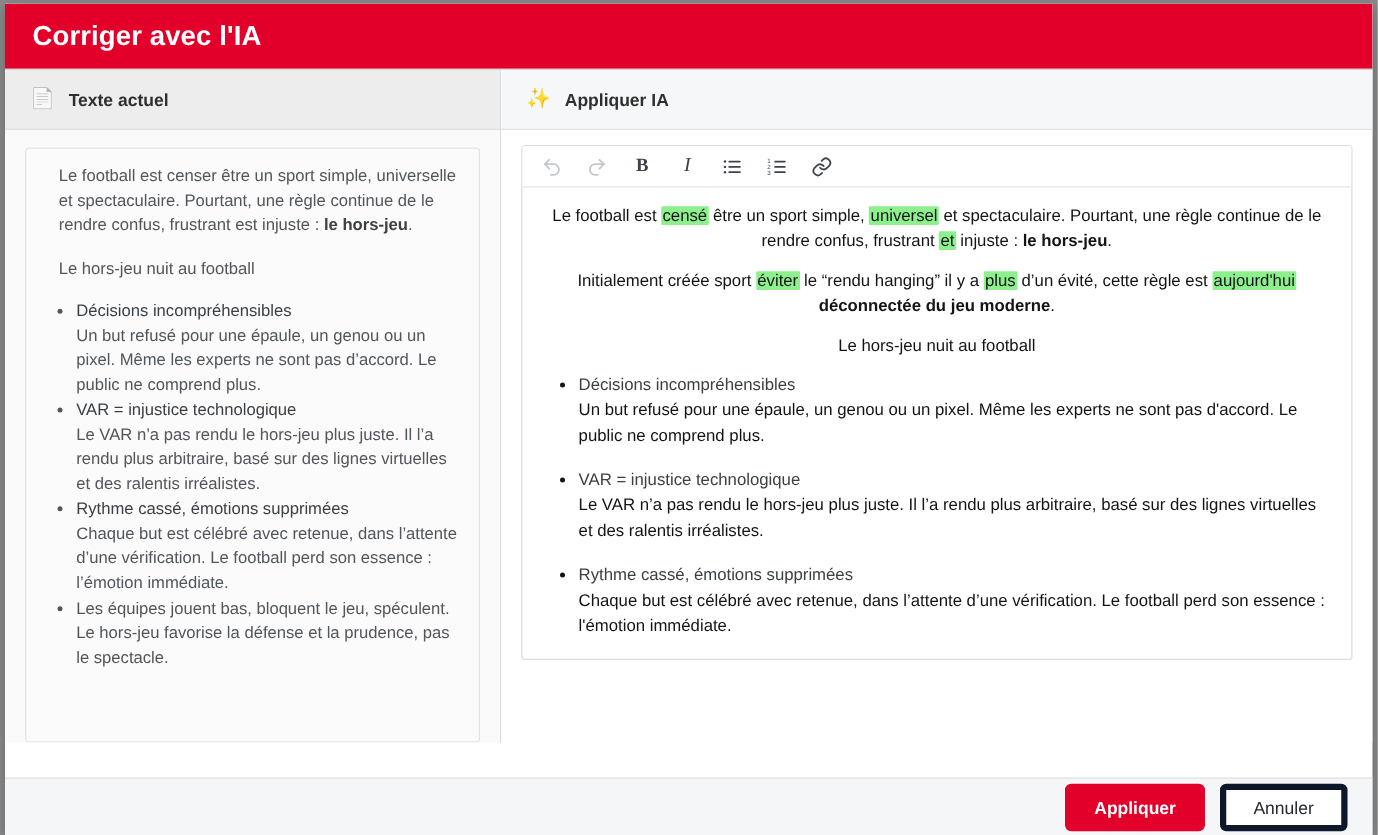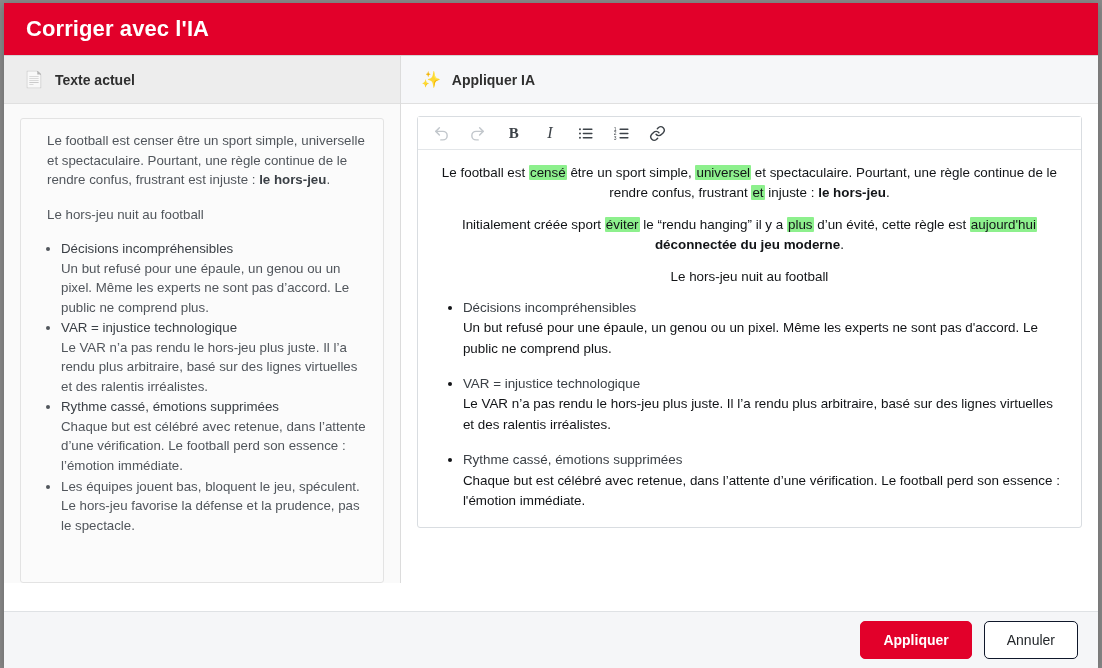--- a/index.html
+++ b/index.html
@@ -140,21 +140,21 @@
   .editor-body p.tight { margin-bottom: 11px; }
   .editor-body ul { margin: 4px 0 0 0; padding-left: 30px; }
   .editor-body li { margin: 0 0 15px 0; }
   .editor-body li:last-child { margin-bottom: 2px; }
   .editor-body b { font-weight: bold; }
   mark.hl { background: #8df08d; color: inherit; padding: 0 1px; border-radius: 1px; }
 
   
   .footer {
     flex: 0 0 auto;
-    height: 57px;
+    height: 46px;
     background: #f5f6f8;
     border-top: 1px solid #dfe2e5;
     display: flex;
     align-items: center;
     justify-content: flex-end;
     gap: 12px;
     padding: 0 20px;
     margin-top: 28px;
   }
   .btn {
@@ -162,21 +162,21 @@
     font-family: "Liberation Sans", sans-serif;
     border-radius: 5px;
     cursor: pointer;
     padding: 0 22px;
     height: 38px;
     display: inline-flex;
     align-items: center;
     justify-content: center;
   }
   .btn-primary { background: #e2002a; color: #fff; border: 1px solid #e2002a; font-weight: bold; }
-  .btn-secondary { background: #fff; color: #23272b; border: 1px solid #0f172a; }
+  .btn-secondary { background: #fff; color: #23272b; border: 5px solid #0f172a; }
 </style>
 </head>
 <body>
 
 <div class="dialog">
 
   <div class="titlebar">
     <span class="title">Corriger avec l'IA</span>
   </div>
 

